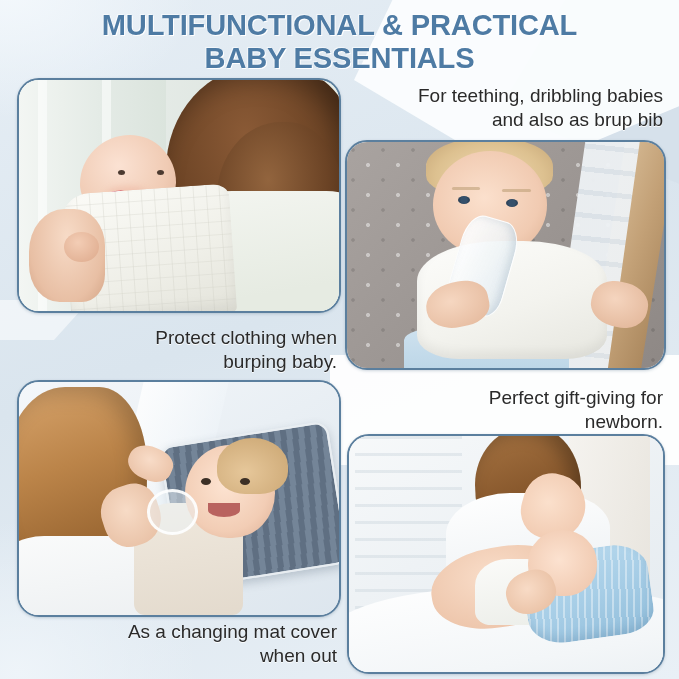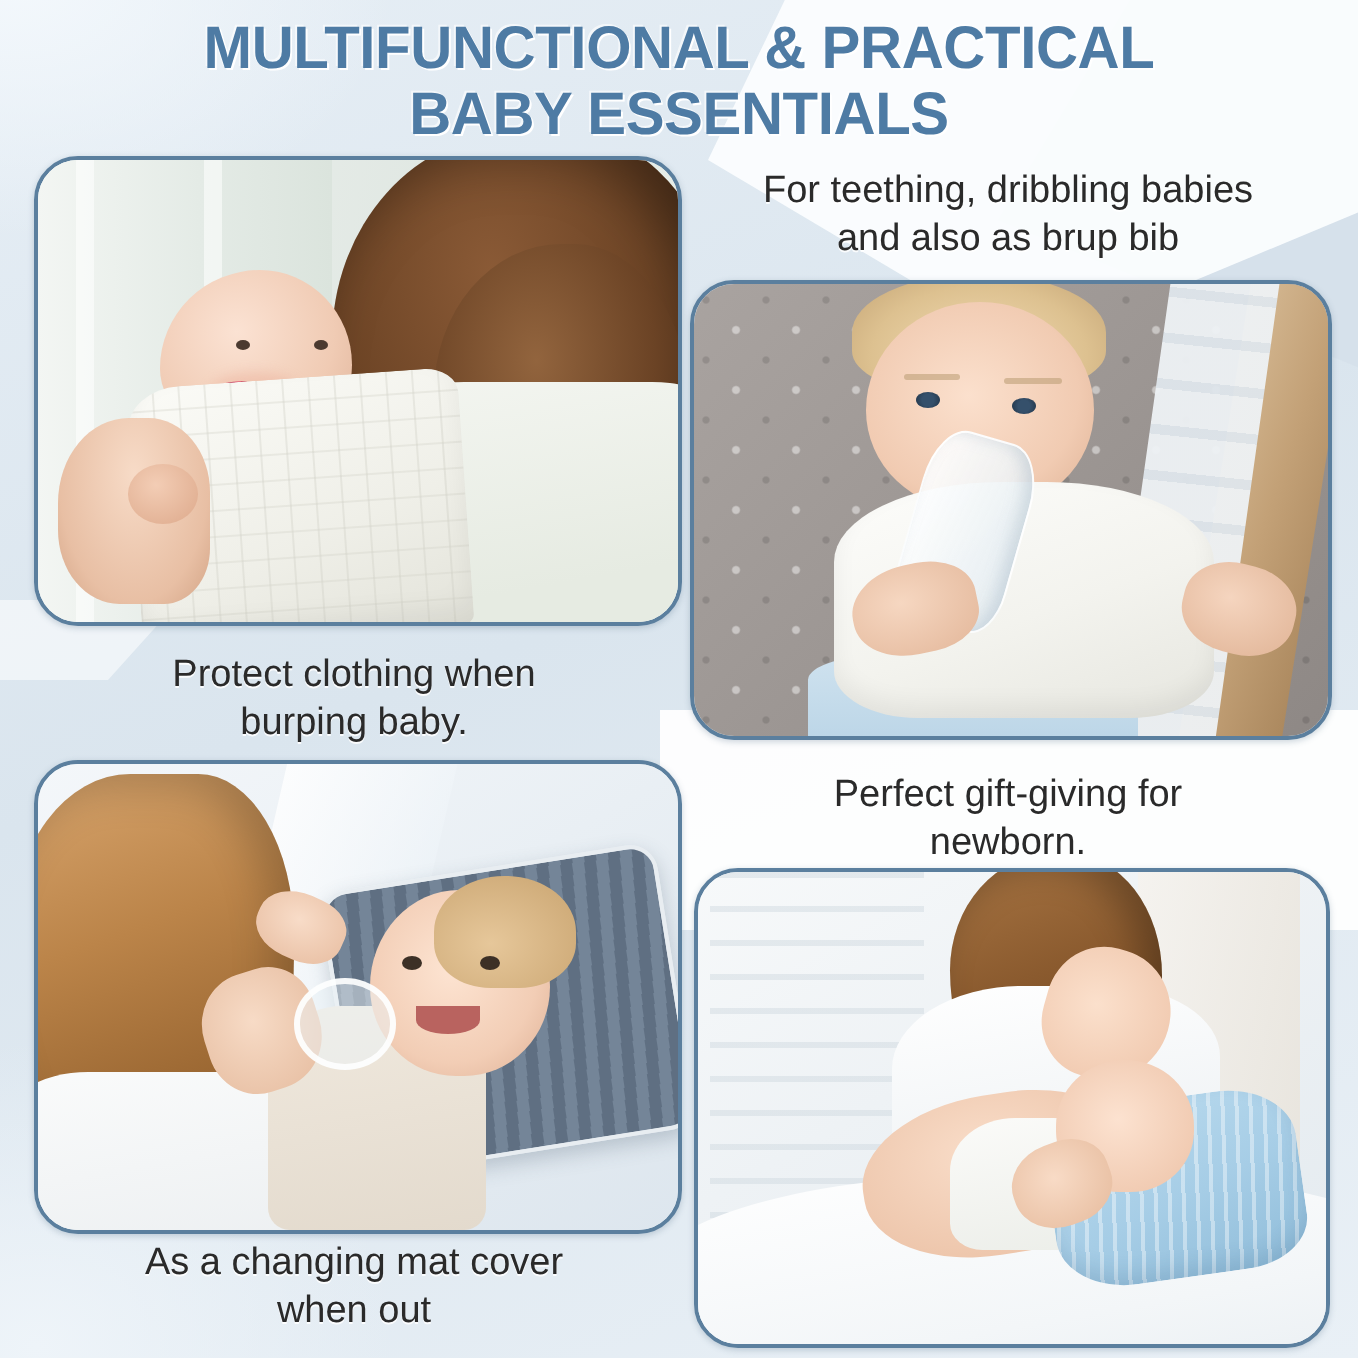--- a/index.html
+++ b/index.html
@@ -55,21 +55,21 @@
     line-height:33px;
     letter-spacing:-0.2px;
     text-shadow:1px 1px 0 #ffffff, -1px -1px 0 rgba(255,255,255,.6);
     transform:scaleX(.97);
     transform-origin:center;
     white-space:pre-line;
   }
 
   
   .cap{
-    position:absolute;text-align:center;color:#2a2a2a;
+    position:absolute;text-align:right;color:#2a2a2a;
     font-size:19px;line-height:24px;white-space:pre-line;
     text-shadow:0 1px 0 rgba(255,255,255,.85);
   }
   #cap-tl{left:17px;top:326px;width:320px;}
   #cap-tr{left:345px;top:84px;width:318px;}
   #cap-bl{left:17px;top:620px;width:320px;}
   #cap-br{left:345px;top:386px;width:318px;}
 
   
   .panel{

